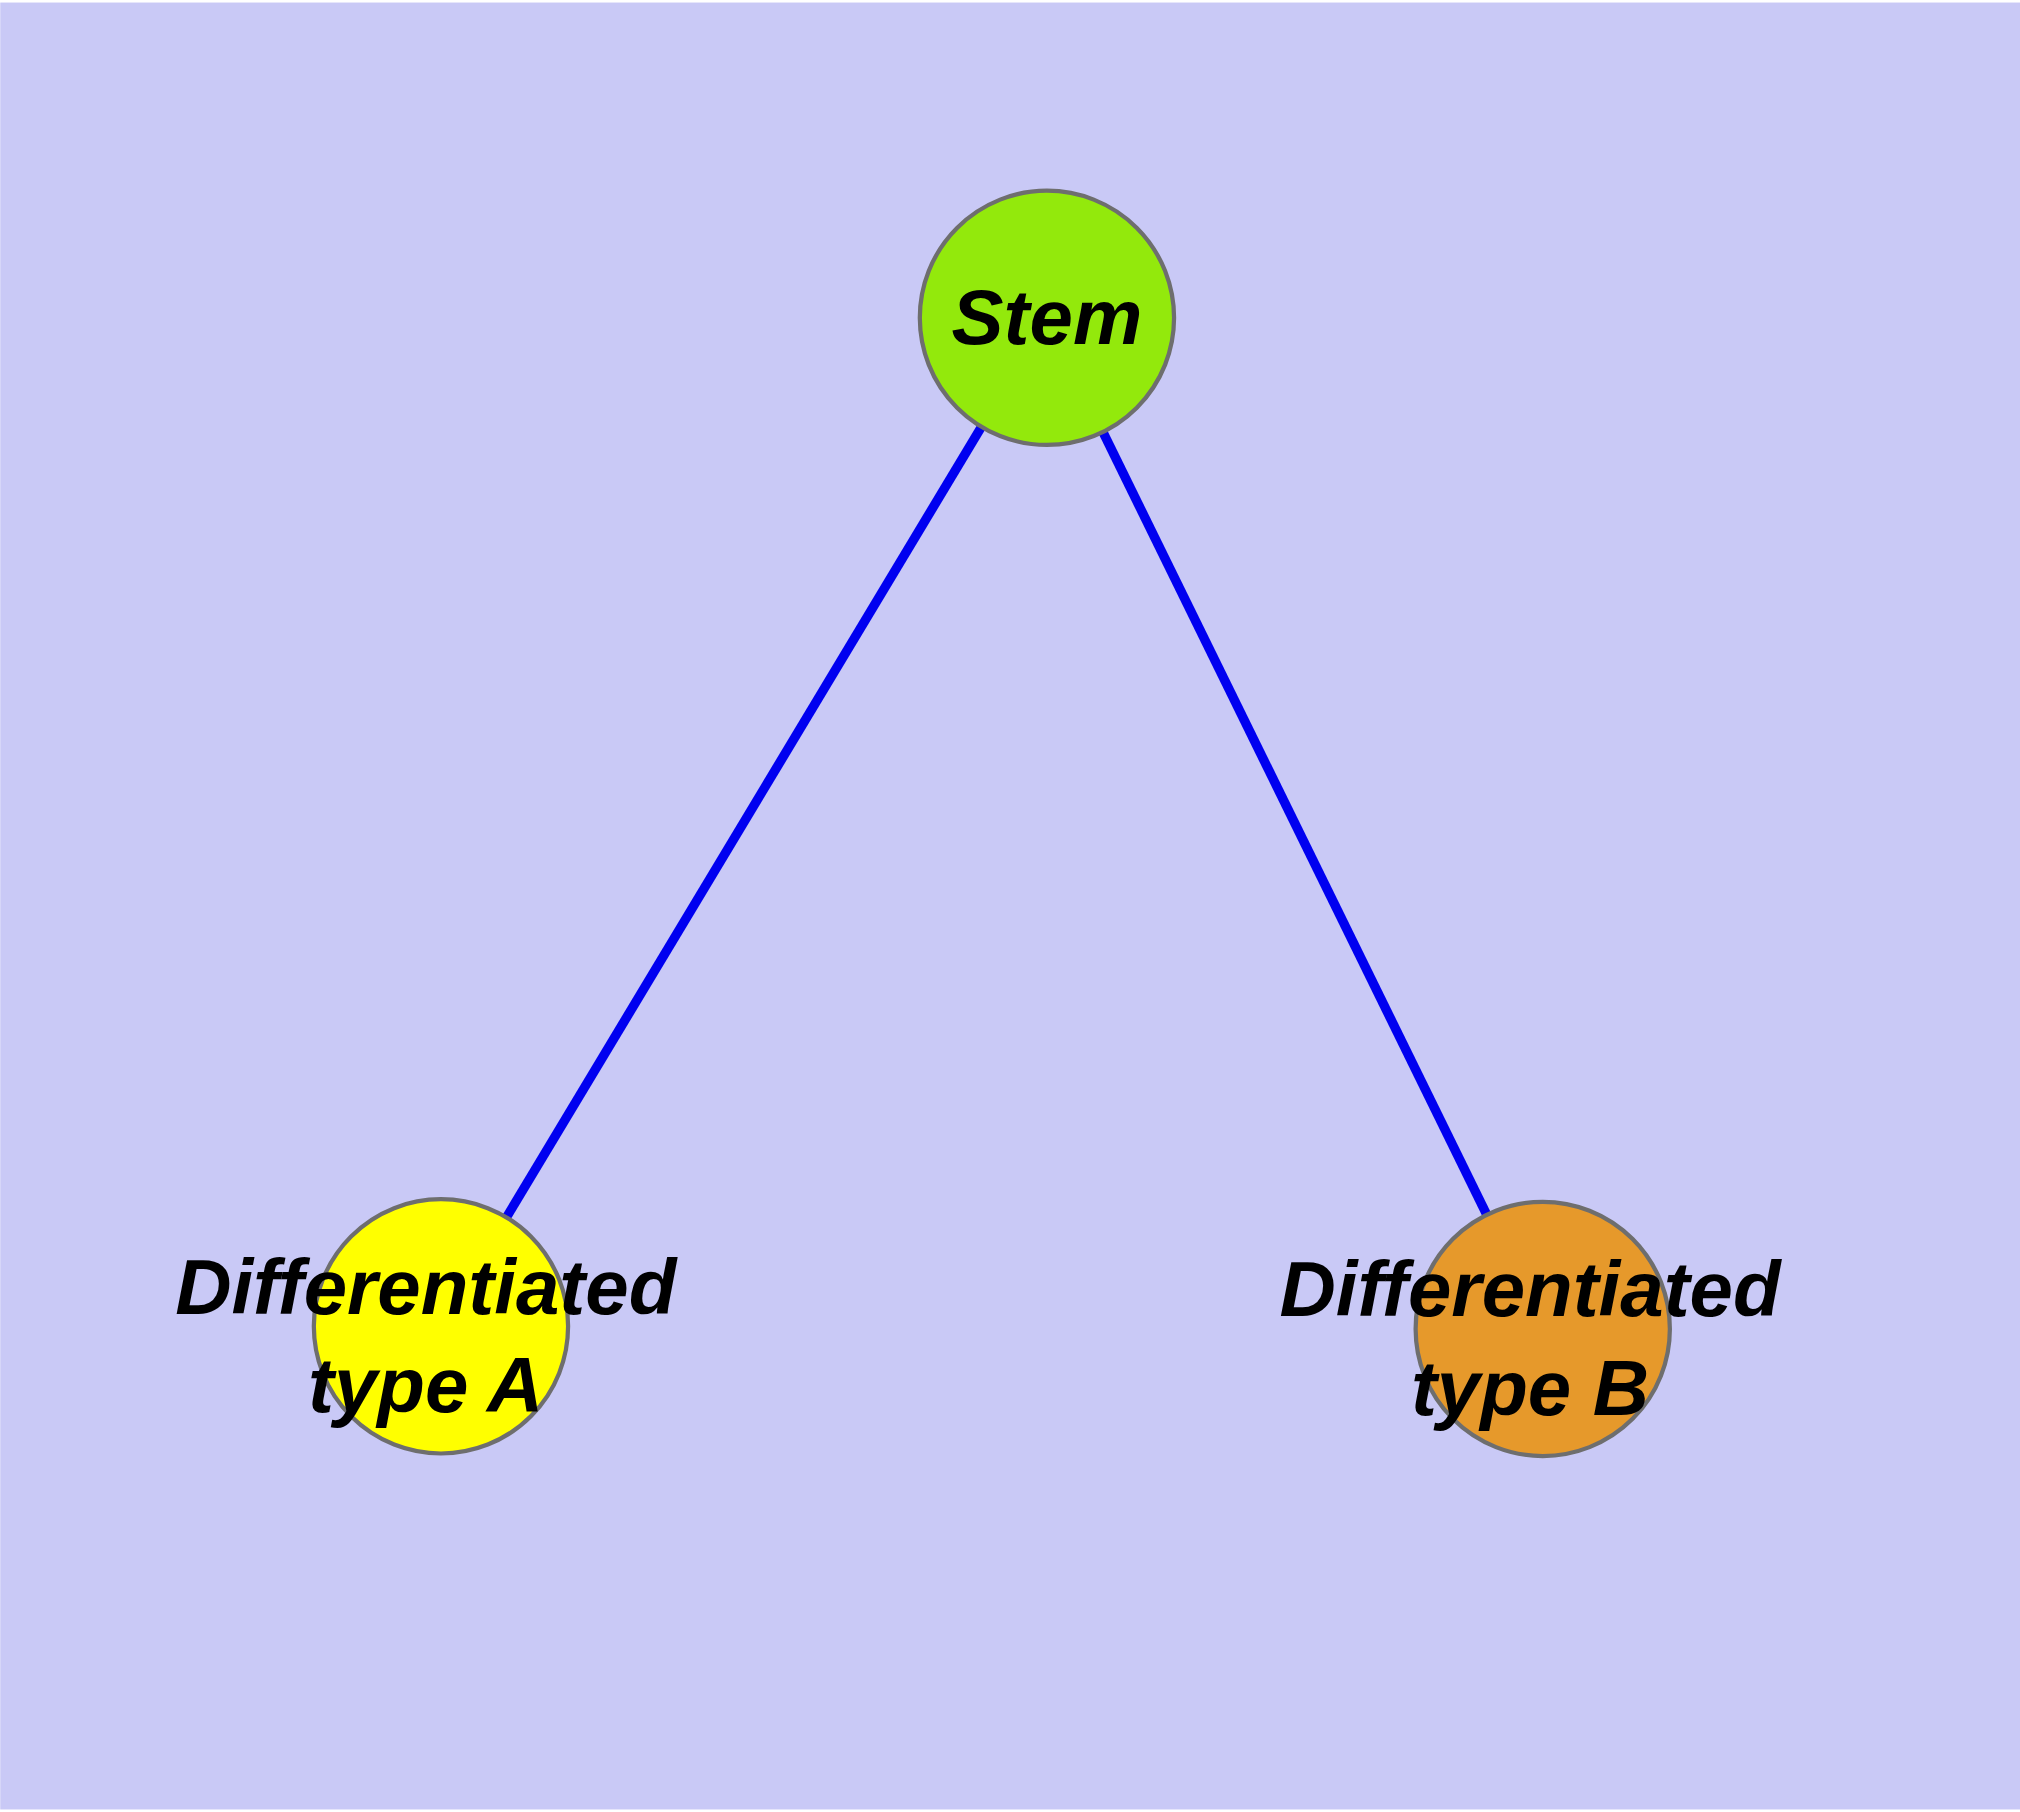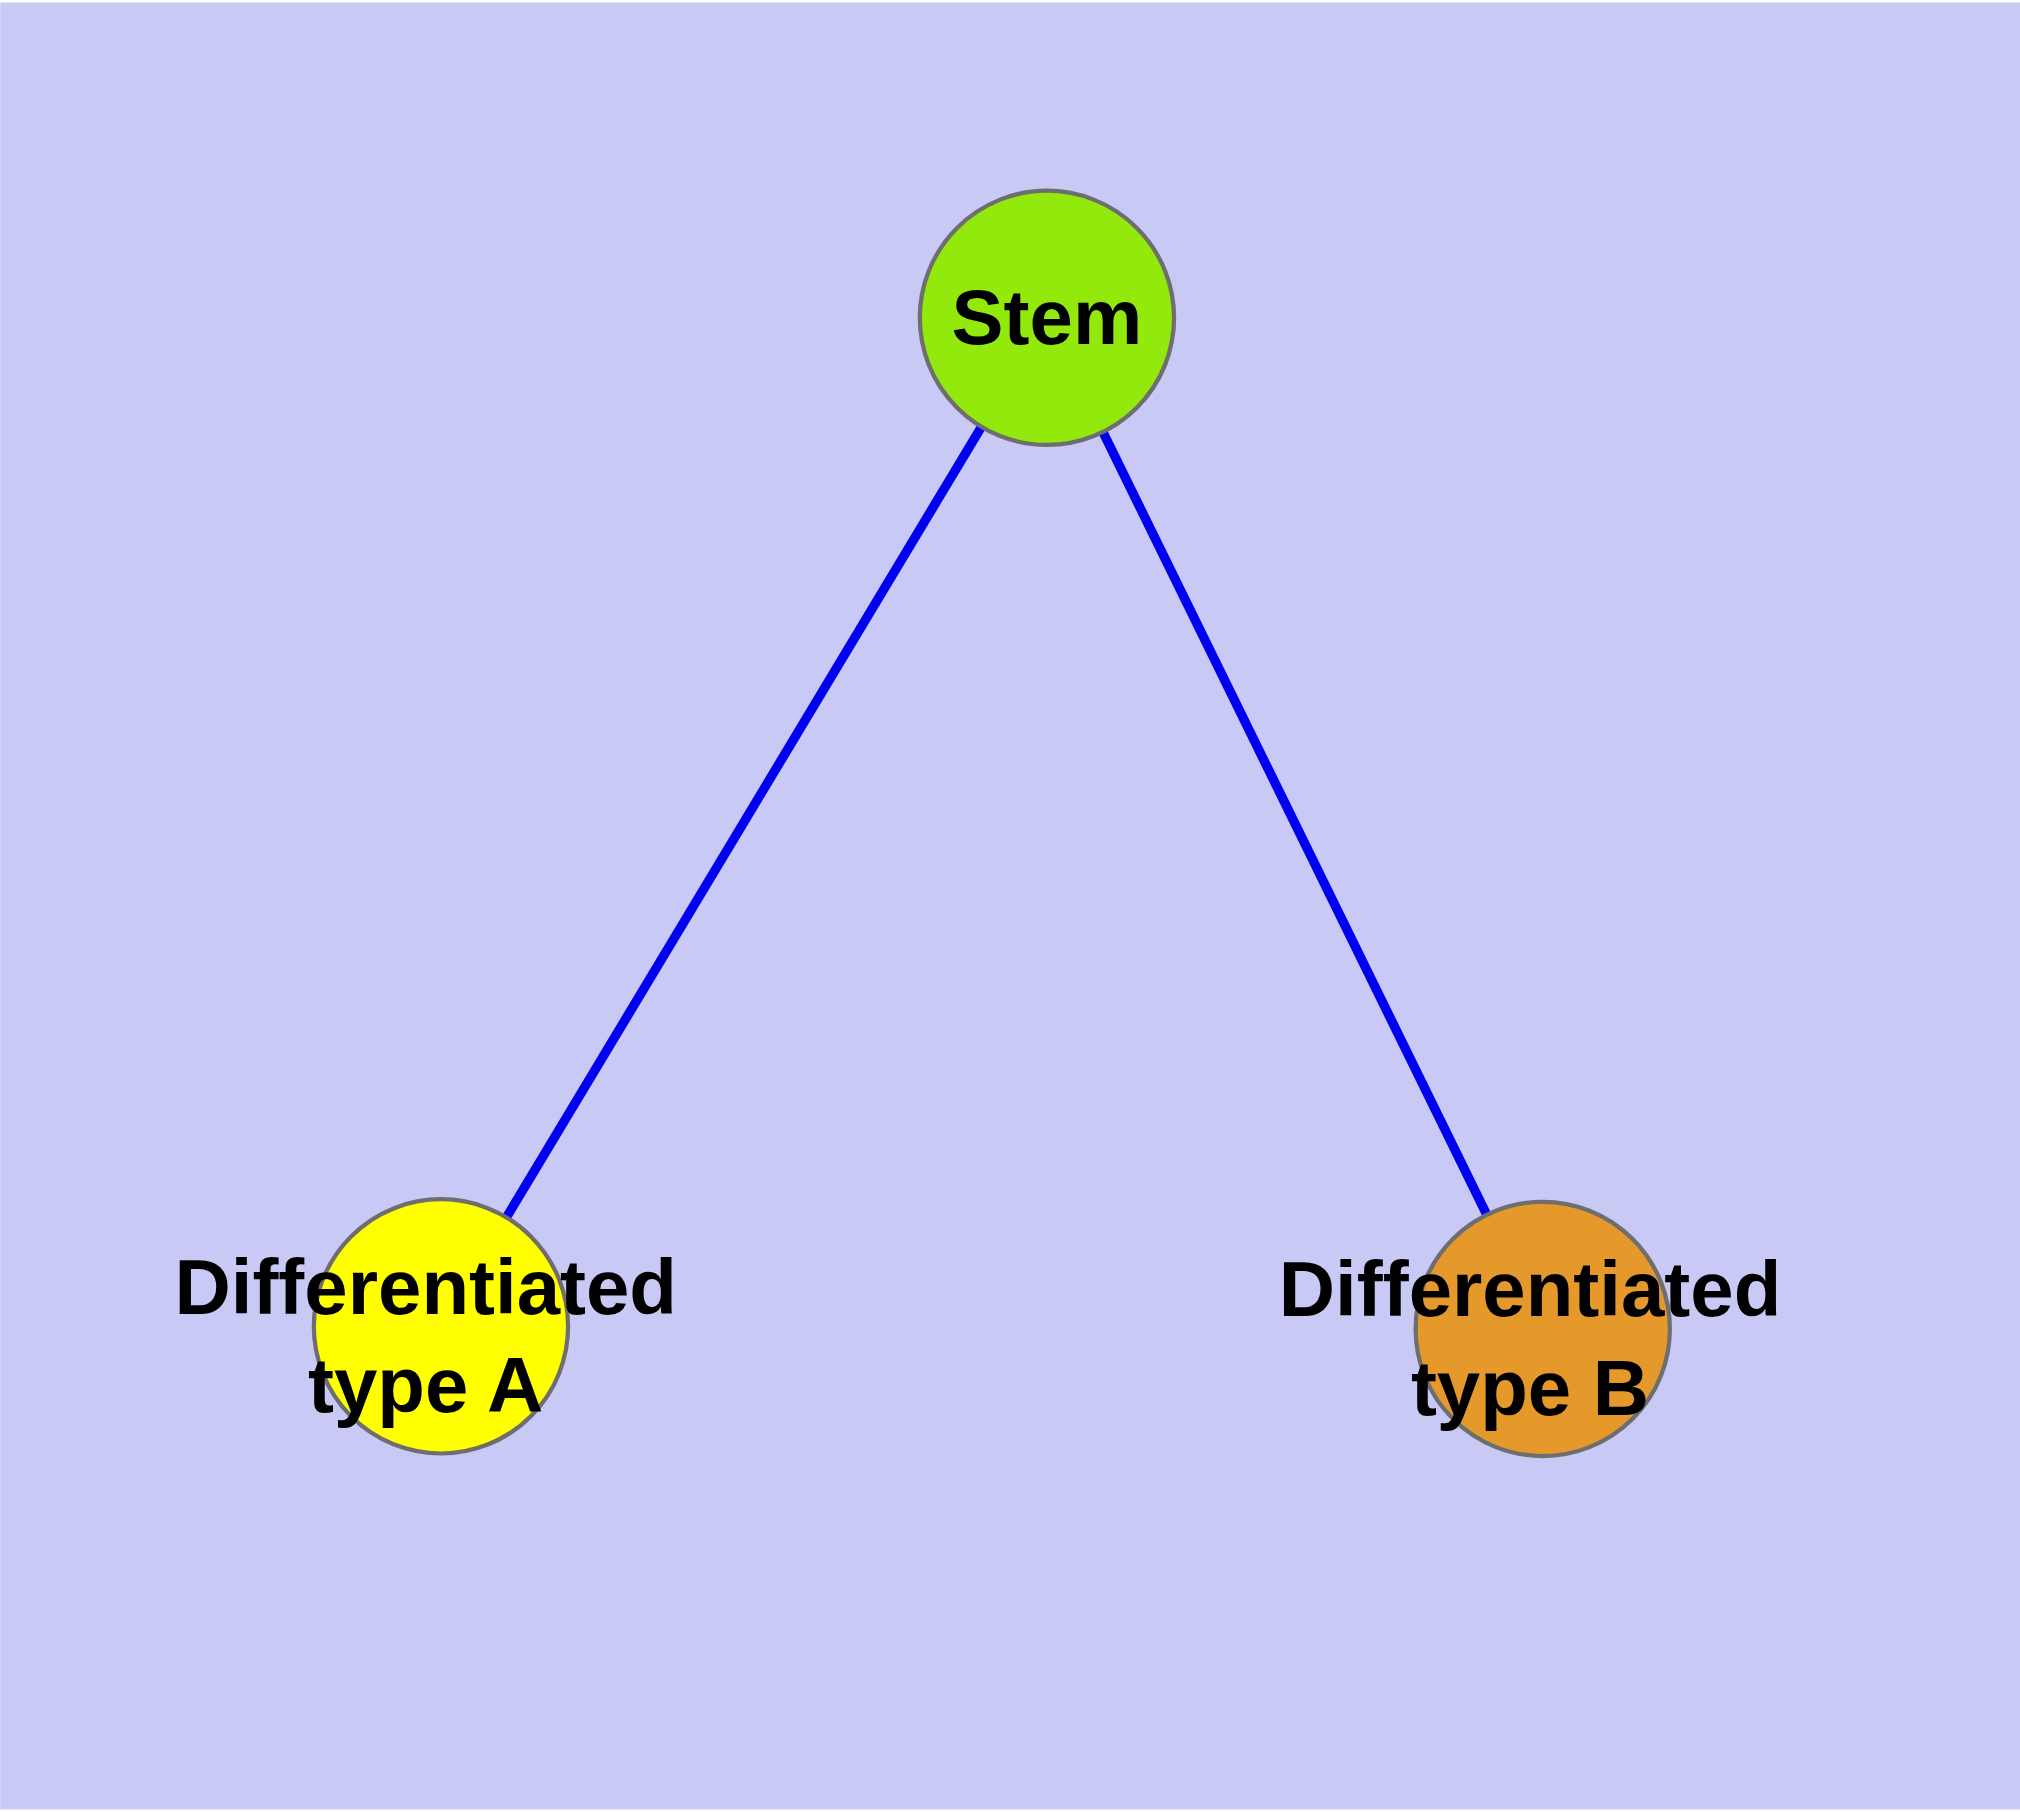--- a/index.html
+++ b/index.html
@@ -7,20 +7,21 @@
     padding: 0;
     width: 2021px;
     height: 1812px;
     background: #ffffff;
     overflow: hidden;
   }
   #stage {
     position: relative;
     width: 2021px;
     height: 1812px;
+    font-style: italic;
   }
   svg {
     display: block;
     position: absolute;
     left: 0;
     top: 0;
   }
   .node-label {
     font-family: "Liberation Sans", sans-serif;
     font-weight: bold;

